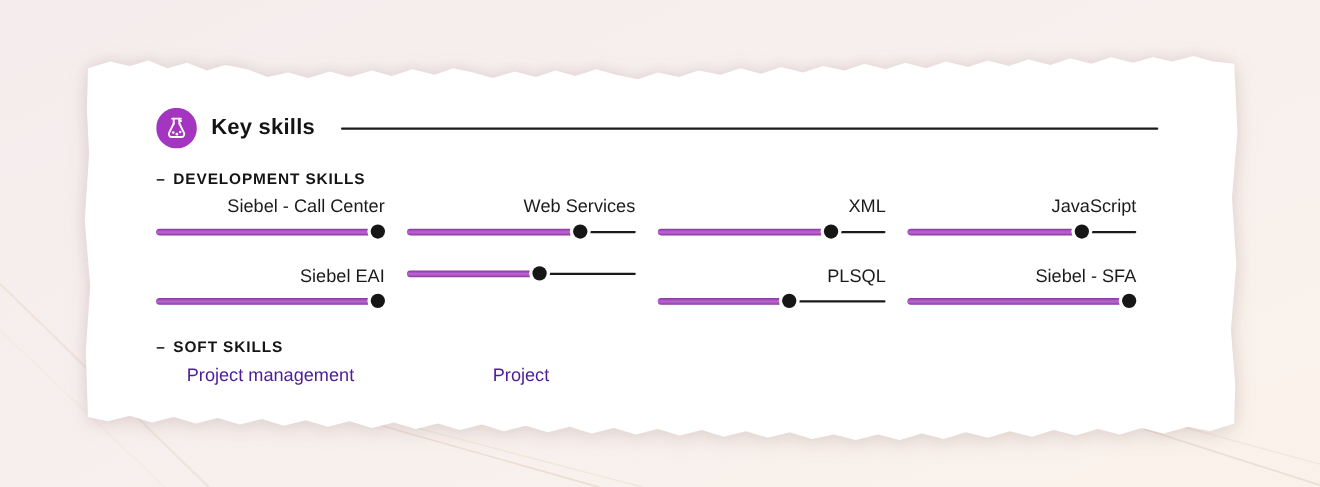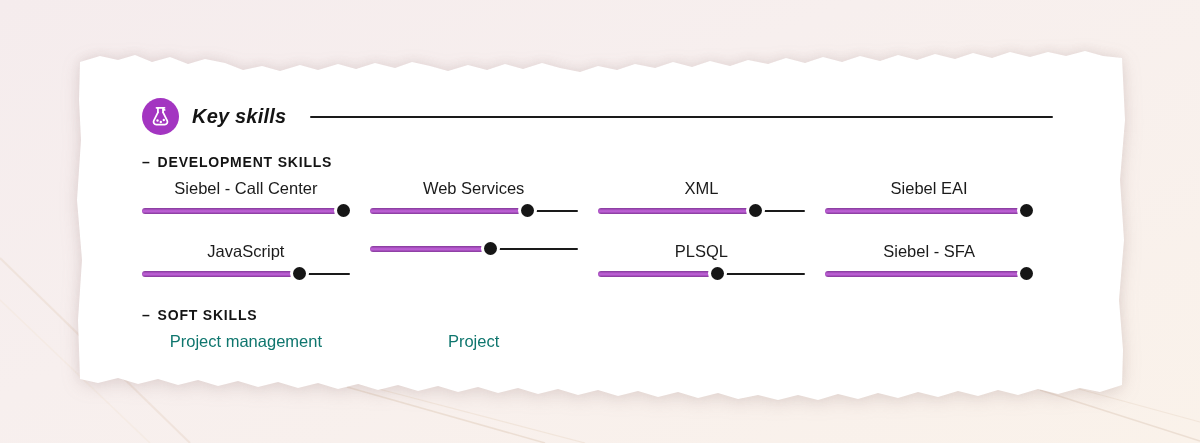--- a/index.html
+++ b/index.html
@@ -14,21 +14,21 @@
   .bg-decor { position: absolute; inset: 0; z-index: 0; }
   .paper-layer { position: absolute; inset: 0; z-index: 1;
     filter: drop-shadow(0 4px 9px rgba(135,100,100,0.18)) drop-shadow(0 -2px 5px rgba(150,120,120,0.10)); }
   .content {
     position: absolute; z-index: 2;
     left: 80px; top: 40px; width: 1042px; height: 365px;
     box-sizing: border-box;
     padding: 58px 69px 0 62px;
   }
   
-  .header { display: flex; align-items: center; font-style: italic; }
+  .header { display: flex; align-items: center; }
   .header .icon-wrap { width: 37px; height: 37px; flex: 0 0 auto; }
   .header .title {
     font-size: 20px; font-weight: 700; letter-spacing: 0.2px;
     margin-left: 13px; color: #141414; white-space: nowrap;
   }
   .header .rule { flex: 1 1 auto; height: 2px; background: #1a1a1a; margin-left: 24px; border-radius: 1px; }
   
   .section-label {
     display: flex; align-items: baseline; gap: 7px;
     font-size: 14px; font-weight: 700; letter-spacing: 0.8px;
@@ -36,21 +36,21 @@
   }
   .section-label.dev { margin: 19px 0 9px 0; }
   .section-label.soft { margin: 25px 0 9px 0; }
   
   .skills-grid {
     display: grid; grid-template-columns: repeat(4, 1fr);
     column-gap: 20px; row-gap: 23px; margin-right: 20px;
   }
   .skill-cell { }
   .skill-name {
-    text-align: center; font-size: 16.5px; line-height: 1.15;
+    text-align: right; font-size: 16.5px; line-height: 1.15;
     margin-bottom: 6px; color: #1b1b1b; white-space: nowrap;
   }
   .bar-area { position: relative; height: 15px; }
   .bar-track {
     position: absolute; left: 0; right: 0; top: 6px; height: 2px;
     background: var(--track-color, #1a1a1a); border-radius: 1px;
   }
   .bar-fill {
     position: absolute; left: 0; top: 4px; height: 6px;
     border-radius: 3px;
@@ -61,21 +61,21 @@
   .bar-dot {
     position: absolute; top: 0.5px; width: 13px; height: 13px;
     border-radius: 50%; background: var(--dot-color, #161616);
     box-shadow: 0 0 0 3px #fff;
   }
   
   .soft-grid {
     display: grid; grid-template-columns: repeat(4, 1fr);
     column-gap: 20px; margin-right: 20px;
   }
-  .soft-name { text-align: center; font-size: 16.5px; color: #0f766e; white-space: nowrap; }
+  .soft-name { text-align: center; font-size: 16.5px; color: #4c1d95; white-space: nowrap; }
 </style>
 </head>
 <body>
 
 <svg class="bg-decor" width="1200" height="443" viewBox="0 0 1200 443" aria-hidden="true">
   <path d="M0 258 L190 443" stroke="#eee0d7" stroke-width="2" fill="none" opacity="0.8"></path>
   <path d="M0 300 L150 443" stroke="#f3e7dd" stroke-width="1.5" fill="none" opacity="0.6"></path>
   <path d="M347 387 L545 443" stroke="#e9dacd" stroke-width="1.5" fill="none" opacity="0.8"></path>
   <path d="M352 382 L585 443" stroke="#eee0d3" stroke-width="1.2" fill="none" opacity="0.7"></path>
   <path d="M1040 390 L1200 441" stroke="#e9dacd" stroke-width="1.5" fill="none" opacity="0.8"></path>
@@ -155,34 +155,34 @@
   <div class="skill-cell">
     <div class="skill-name">XML</div>
     <div class="bar-area">
       <div class="bar-track"></div>
       <div class="bar-fill" style="width: calc(76% - 2px);"></div>
       <div class="bar-dot" style="left: calc(76% - 6.5px);"></div>
     </div>
   </div>
 
   <div class="skill-cell">
+    <div class="skill-name">JavaScript</div>
+    <div class="bar-area">
+      <div class="bar-track"></div>
+      <div class="bar-fill" style="width: calc(76% - 2px);"></div>
+      <div class="bar-dot" style="left: calc(76% - 6.5px);"></div>
+    </div>
+  </div>
+
+  <div class="skill-cell">
     <div class="skill-name">Siebel EAI</div>
     <div class="bar-area">
       <div class="bar-track"></div>
       <div class="bar-fill" style="width: calc(97% - 2px);"></div>
       <div class="bar-dot" style="left: calc(97% - 6.5px);"></div>
-    </div>
-  </div>
-
-  <div class="skill-cell">
-    <div class="skill-name">JavaScript</div>
-    <div class="bar-area">
-      <div class="bar-track"></div>
-      <div class="bar-fill" style="width: calc(76% - 2px);"></div>
-      <div class="bar-dot" style="left: calc(76% - 6.5px);"></div>
     </div>
   </div>
 
   <div class="skill-cell">
     <div class="bar-area">
       <div class="bar-track"></div>
       <div class="bar-fill" style="width: calc(58% - 2px);"></div>
       <div class="bar-dot" style="left: calc(58% - 6.5px);"></div>
     </div>
   </div>

